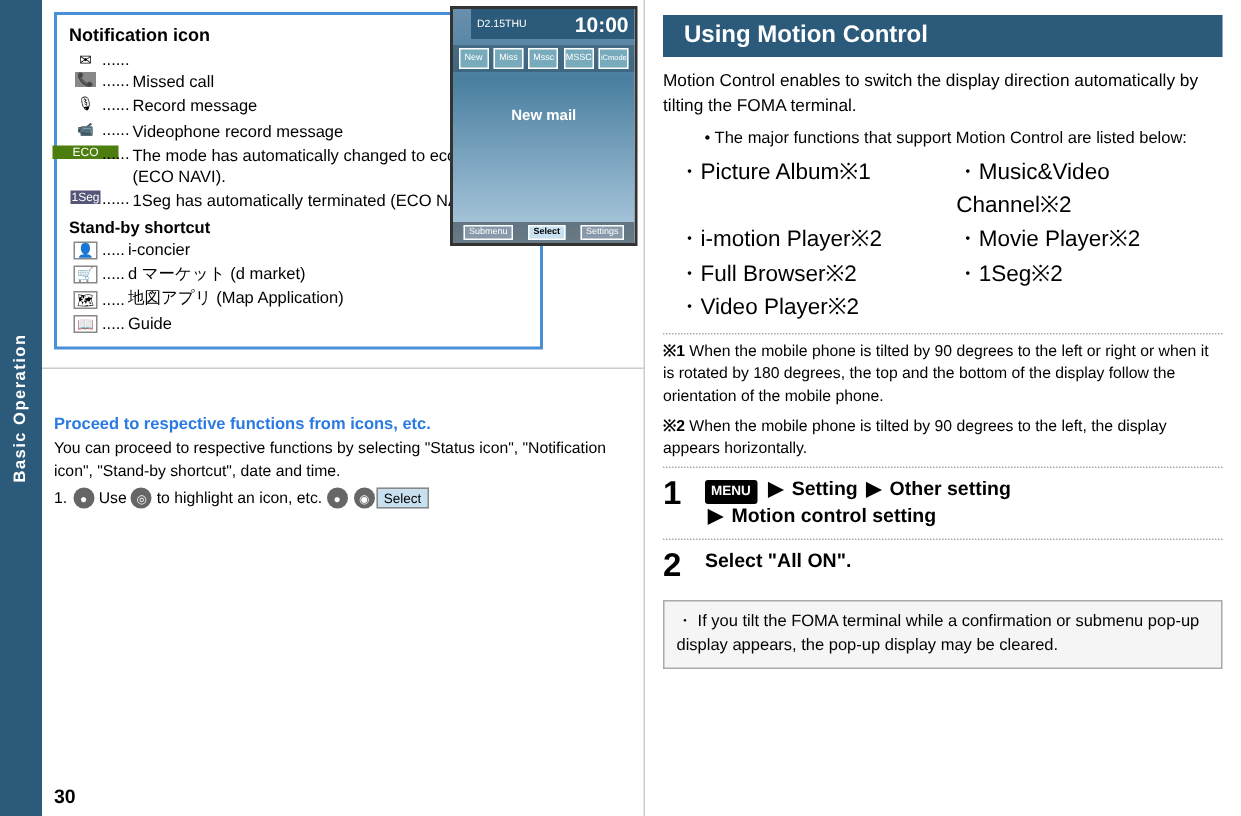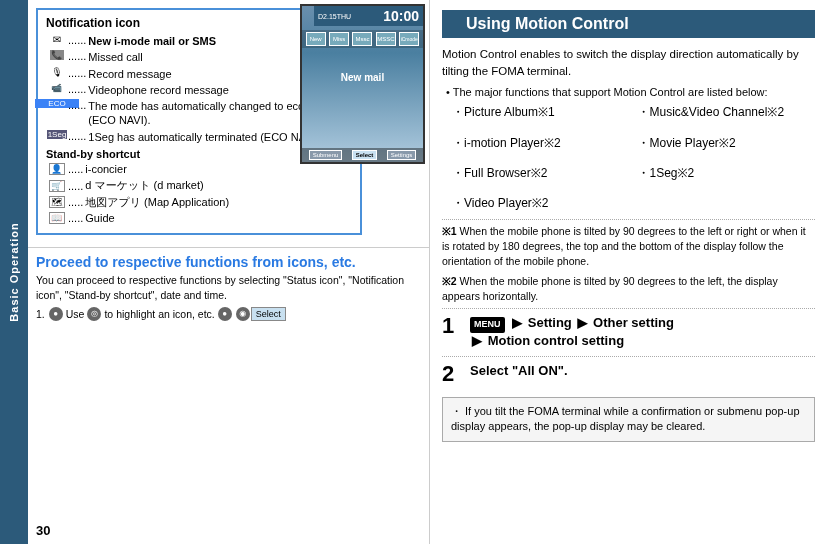--- a/index.html
+++ b/index.html
@@ -175,22 +175,23 @@
     
     .bottom-section {
       margin-top: 8px;
       padding: 6px 8px;
       border-top: 1px solid #ccc;
     }
 
     .bottom-title {
       color: #2a7ae2;
       font-weight: bold;
-      font-size: 14px;
+      font-size: 11px;
       margin-bottom: 3px;
+      margin-top: 25px;
     }
 
     .bottom-text {
       font-size: 10.5px;
       line-height: 1.4;
       color: #000;
     }
 
     .bottom-step {
       display: flex;
@@ -222,49 +223,50 @@
       display: flex;
       flex-direction: column;
       padding: 10px 12px;
     }
 
     .section-title {
       background: #2c5a7a;
       color: #fff;
       font-size: 16px;
       font-weight: bold;
-      padding: 5px 24px;
+      padding: 5px 14px;
       margin-bottom: 8px;
     }
 
     .intro-text {
       font-size: 11.5px;
       line-height: 1.45;
       color: #000;
       margin-bottom: 6px;
     }
 
     .bullet-list {
       font-size: 11px;
       line-height: 1.45;
       color: #000;
       margin-bottom: 6px;
       padding-left: 4px;
     }
 
     .bullet-list .bullet-main {
       margin-bottom: 3px;
+      text-align: center;
     }
 
     .bullet-sub-grid {
       display: grid;
       grid-template-columns: 1fr 1fr;
       margin-left: 6px;
-      gap: 13px 8px;
-      font-size: 12px;
+      gap: 1px 8px;
+      font-size: 15px;
     }
 
     .note-text {
       font-size: 10.5px;
       line-height: 1.45;
       color: #000;
       margin-bottom: 4px;
       border-top: 1px dotted #aaa;
       padding-top: 4px;
     }
@@ -363,21 +365,20 @@
 
     <div style="position:relative;">
       <div class="notification-box" style="margin-right:67px;">
         <div class="notification-title">Notification icon</div>
         <ul class="notification-list">
           <li>
             <span class="notif-icon">
                 <span style="font-size:10px;">✉</span>
               </span>
             <span class="notif-dots">......</span>
-            <span class="notif-text notif-bold">New i-mode mail or SMS</span>
           </li>
           <li>
             <span class="notif-icon">
                 <span style="font-size:9px;background:#888;color:#fff;padding:0 1px;">📞</span>
               </span>
             <span class="notif-dots">......</span>
             <span class="notif-text">Missed call</span>
           </li>
           <li>
             <span class="notif-icon">
@@ -388,21 +389,21 @@
           </li>
           <li>
             <span class="notif-icon">
                 <span style="font-size:9px;">📹</span>
               </span>
             <span class="notif-dots">......</span>
             <span class="notif-text">Videophone record message</span>
           </li>
           <li>
             <span class="notif-icon">
-                <span style="font-size:8px;background:#3b82f6;color:#fff;padding:0 13px;">ECO</span>
+                <span style="font-size:8px;background:#4d7c0f;color:#fff;padding:0 13px;">ECO</span>
               </span>
             <span class="notif-dots">......</span>
             <span class="notif-text">The mode has automatically changed to eco Mode (ECO NAVI).</span>
           </li>
           <li>
             <span class="notif-icon">
                 <span style="font-size:8px;background:#557;color:#fff;padding:0 1px;">1Seg</span>
               </span>
             <span class="notif-dots">......</span>
             <span class="notif-text">1Seg has automatically terminated (ECO NAVI).</span>

